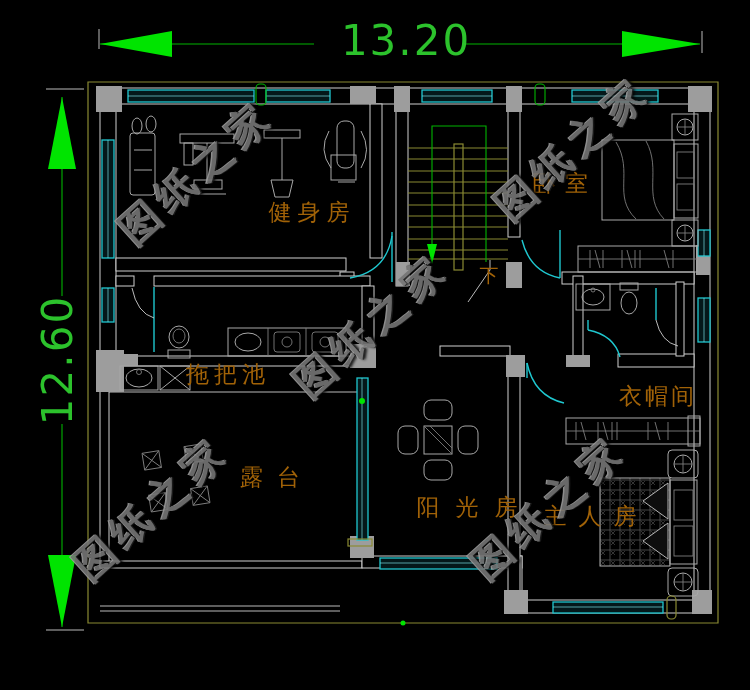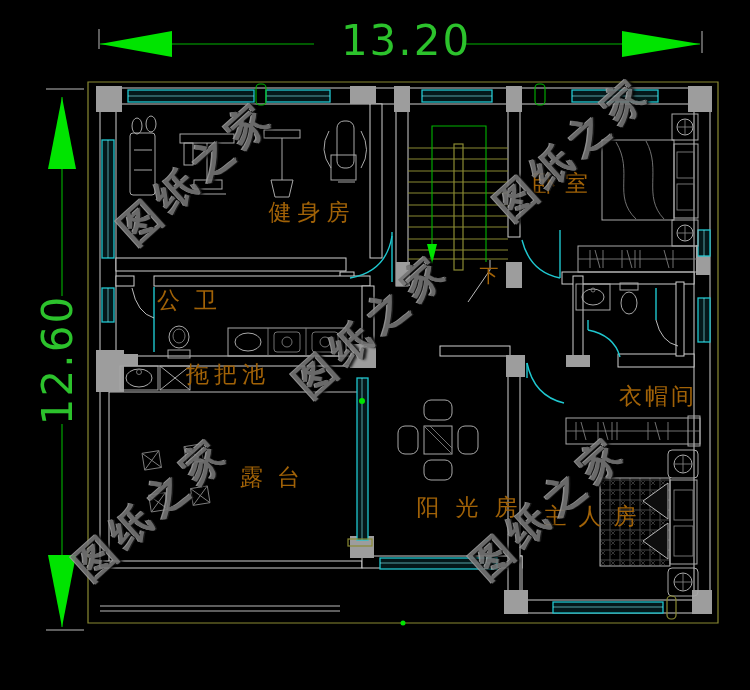--- a/index.html
+++ b/index.html
@@ -394,21 +394,20 @@
   <g>
     <rect class="gr" x="256" y="84" width="10" height="21" rx="4"></rect>
     <rect class="gr" x="535" y="84" width="10" height="21" rx="4"></rect>
     <rect class="ol" x="667" y="596" width="9" height="23" rx="4"></rect>
     <rect class="ol" x="348" y="539" width="24" height="7"></rect>
   </g>
 </svg>
 
 <div class="rl" style="left:312px;top:212px;letter-spacing:6px;">健身房</div>
 <div class="rl" style="left:565px;top:183px;letter-spacing:10px;">卧室</div>
-<div class="rl" style="left:194px;top:300px;letter-spacing:14px;">公卫</div>
 <div class="rl" style="left:228px;top:374px;letter-spacing:5px;">拖把池</div>
 <div class="rl" style="left:277px;top:477px;letter-spacing:14px;">露台</div>
 <div class="rl" style="left:467px;top:507px;letter-spacing:16px;margin-left:8px;">阳光房</div>
 <div class="rl" style="left:596px;top:516px;letter-spacing:12px;">主人房</div>
 <div class="rl" style="left:658px;top:396px;letter-spacing:3px;">衣帽间</div>
 <div class="rl rl-small" style="left:489px;top:276px;">下</div>
 
 <div class="dim dim-top" style="left:406px;top:40px;">13.20</div>
 <div class="dim dim-left" style="left:57px;top:360px;">12.60</div>
 

